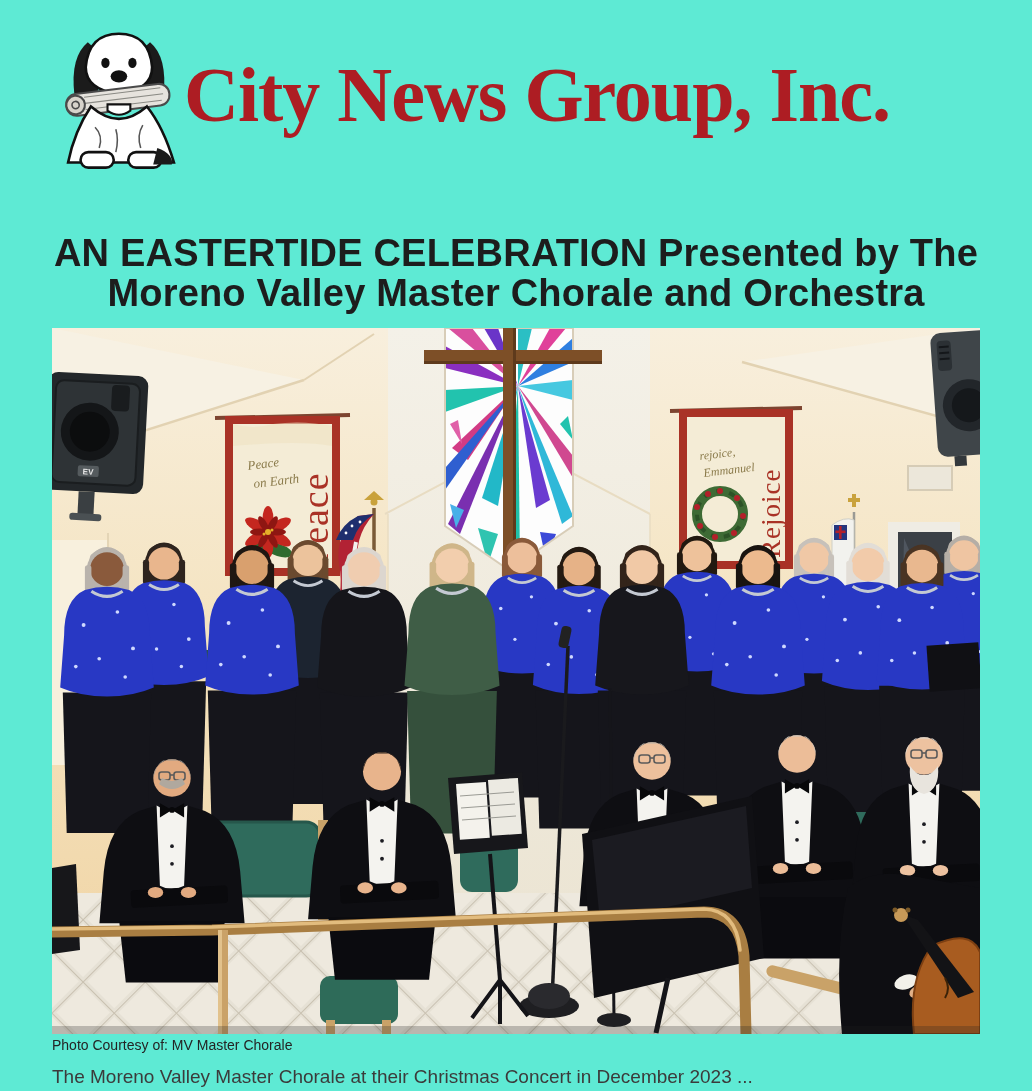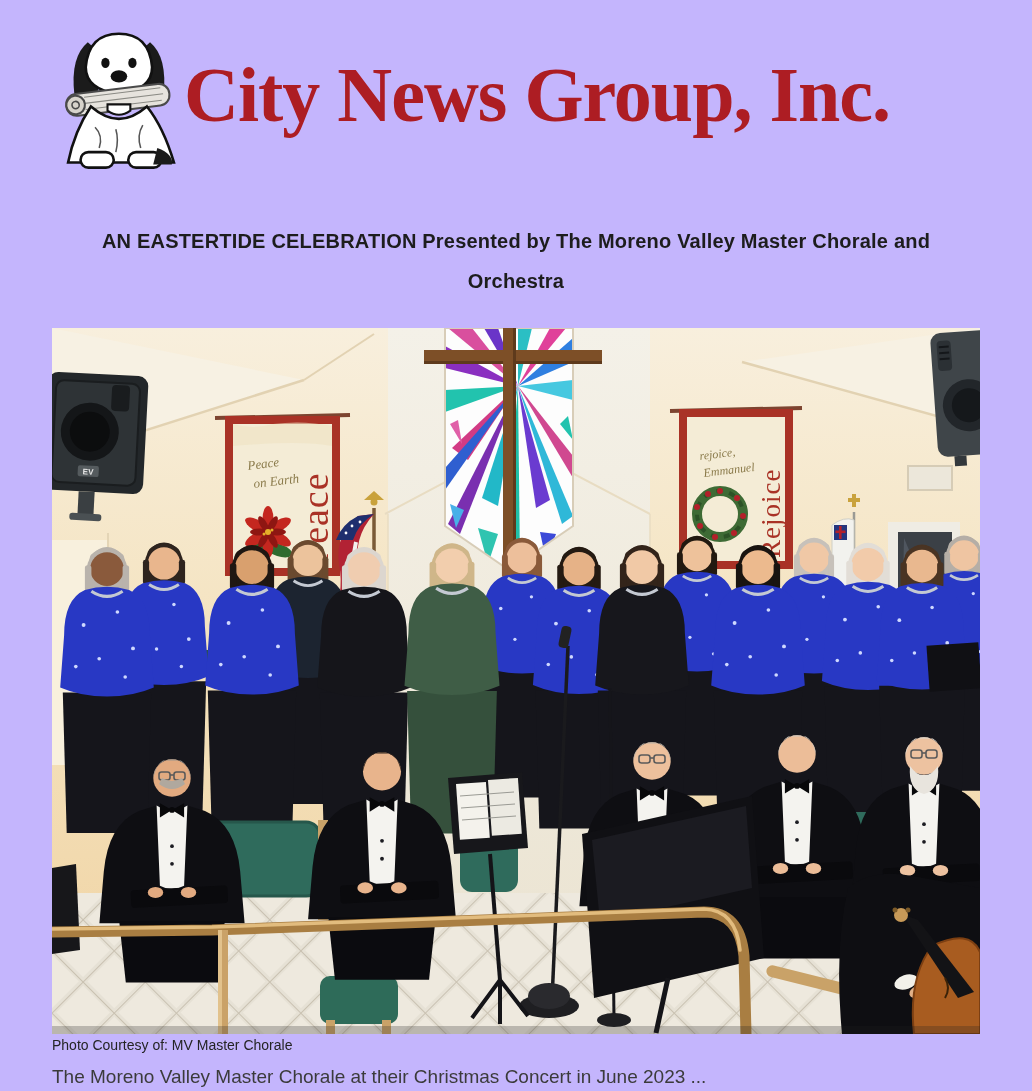--- a/index.html
+++ b/index.html
@@ -1,28 +1,28 @@
 <!DOCTYPE html>
 <html><head>
 <meta charset="utf-8">
 <style>
   html,body{margin:0;padding:0;background:#ffffff;}
   body{font-family:"Liberation Sans","DejaVu Sans",sans-serif;}
-  .page{position:relative;width:1032px;height:1091px;background:#c4b5fd;overflow:hidden;}
+  .page{position:relative;width:1032px;height:1091px;background:#5eead4;overflow:hidden;}
 
   
   .masthead{position:absolute;top:8px;left:52px;width:928px;height:172px;display:flex;align-items:center;}
   .logo-dog{width:138px;height:166px;flex:0 0 auto;}
   .brand-title{font-family:"Liberation Serif","DejaVu Serif",serif;font-weight:bold;
     font-size:76px;letter-spacing:-1px;color:#ad1d23;margin-left:-6px;white-space:nowrap;
     transform:scaleY(1.04);}
 
   
   .headline{position:absolute;top:208px;left:52px;width:928px;text-align:center;
-    font-weight:bold;font-size:20px;line-height:40px;color:#1d1d1d;letter-spacing:0.2px;}
+    font-weight:bold;font-size:38px;line-height:40px;color:#1d1d1d;letter-spacing:0.2px;}
 
   
   .photo-frame{position:absolute;top:328px;left:52px;width:928px;height:706px;background:#f3e4c8;overflow:hidden;}
   .photo-frame svg{display:block;width:928px;height:706px;}
 
   
   .photo-credit{position:absolute;top:1037px;left:52px;font-size:14px;font-weight:normal;color:#242424;}
   .caption{position:absolute;top:1066px;left:52px;font-size:19px;color:#3b3b3b;}
 </style>
 </head>
@@ -439,15 +439,15 @@
         <circle cx="843" cy="582" r="2.5" fill="#7c5a28"></circle>
           <circle cx="856" cy="582" r="2.5" fill="#7c5a28"></circle>
         <path d="M893,650 q6,10 0,20" stroke="#3a2208" stroke-width="2" fill="none"></path>
       </g>
 
       <rect x="0" y="698" width="928" height="8" fill="#202020" opacity="0.25"></rect>
     </svg>
   </div>
 
   <div class="photo-credit">Photo Courtesy of: MV Master Chorale</div>
-  <div class="caption">The Moreno Valley Master Chorale at their Christmas Concert in June 2023 ...</div>
+  <div class="caption">The Moreno Valley Master Chorale at their Christmas Concert in December 2023 ...</div>
 
 </div>
 
 </body></html>

